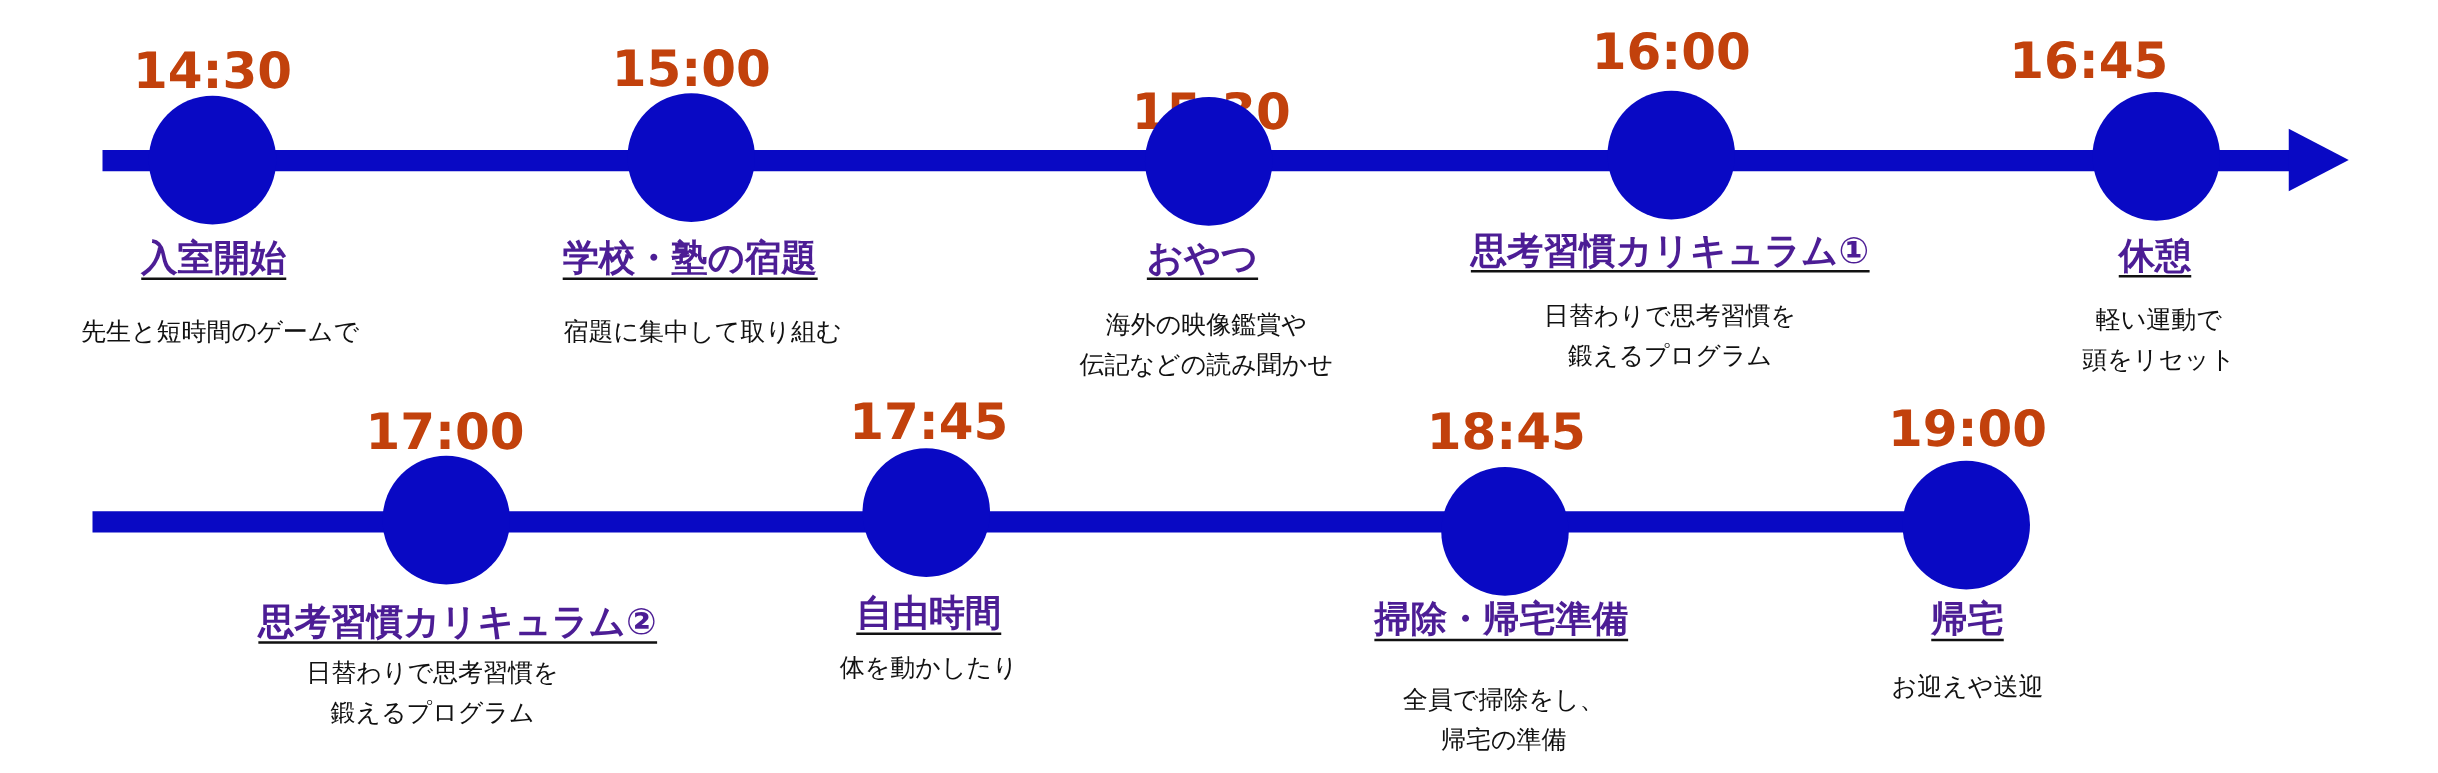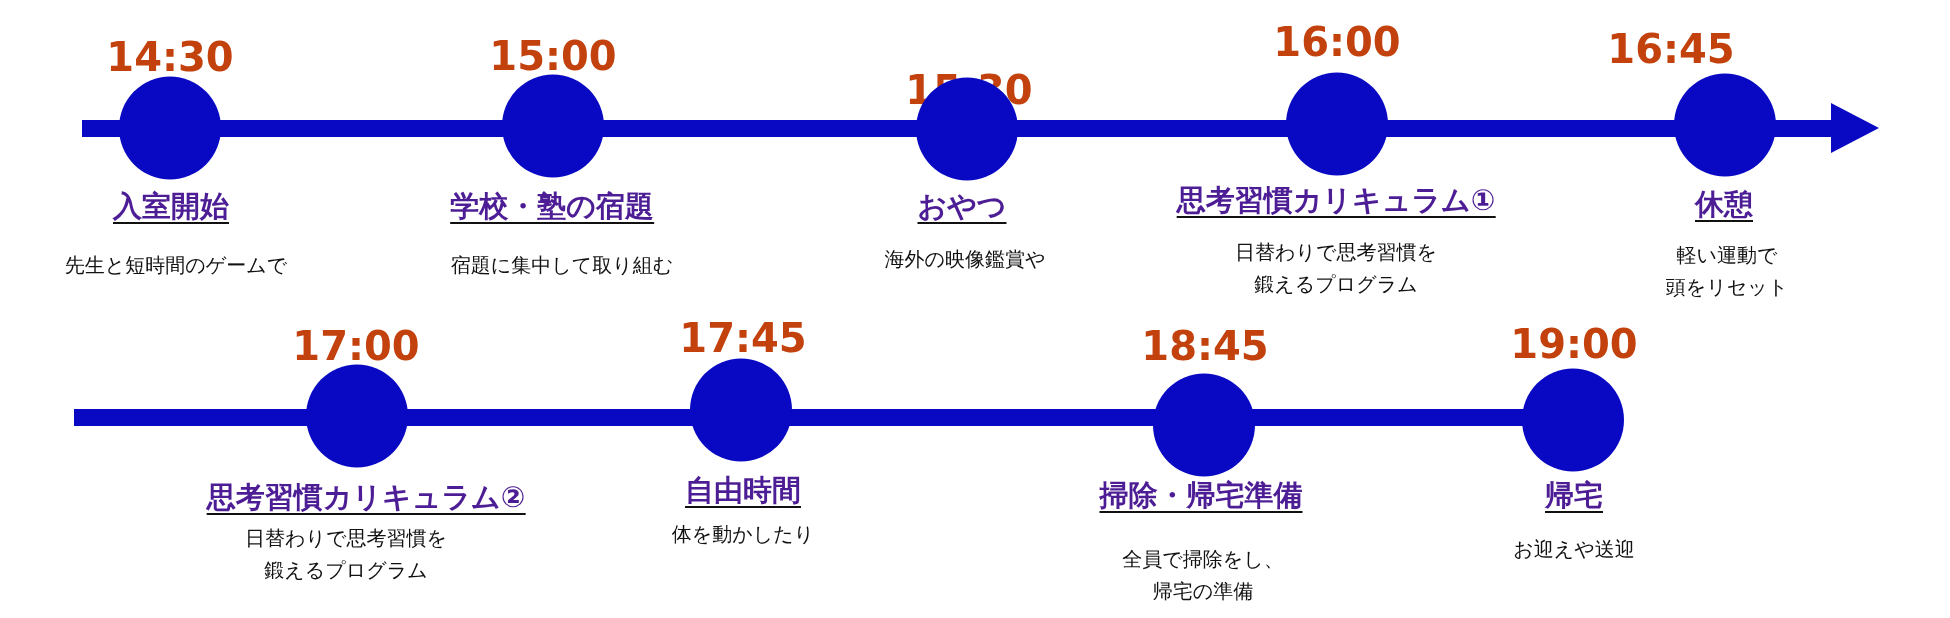--- a/index.html
+++ b/index.html
@@ -46,20 +46,21 @@
     <span>宿題に集中して取り組む</span>
   </div>
 </div>
 
 <div>
   <div class="time" style="left:969px; top:50px;margin-top:40px;">15:30</div>
   <div class="dot" style="left:967px; top:129px;"></div>
   <div class="title" style="left:962px; top:191px;">おやつ</div>
   <div class="desc" style="left:965px; top:243px;">
     <span>海外の映像鑑賞や</span>
+    <span>伝記などの読み聞かせ</span>
   </div>
 </div>
 
 <div>
   <div class="time" style="left:1337px; top:42px;">16:00</div>
   <div class="dot" style="left:1337px; top:124px;"></div>
   <div class="title" style="left:1336px; top:185px;">思考習慣カリキュラム①</div>
   <div class="desc" style="left:1336px; top:236px;">
     <span>日替わりで思考習慣を</span>
     <span>鍛えるプログラム</span>

